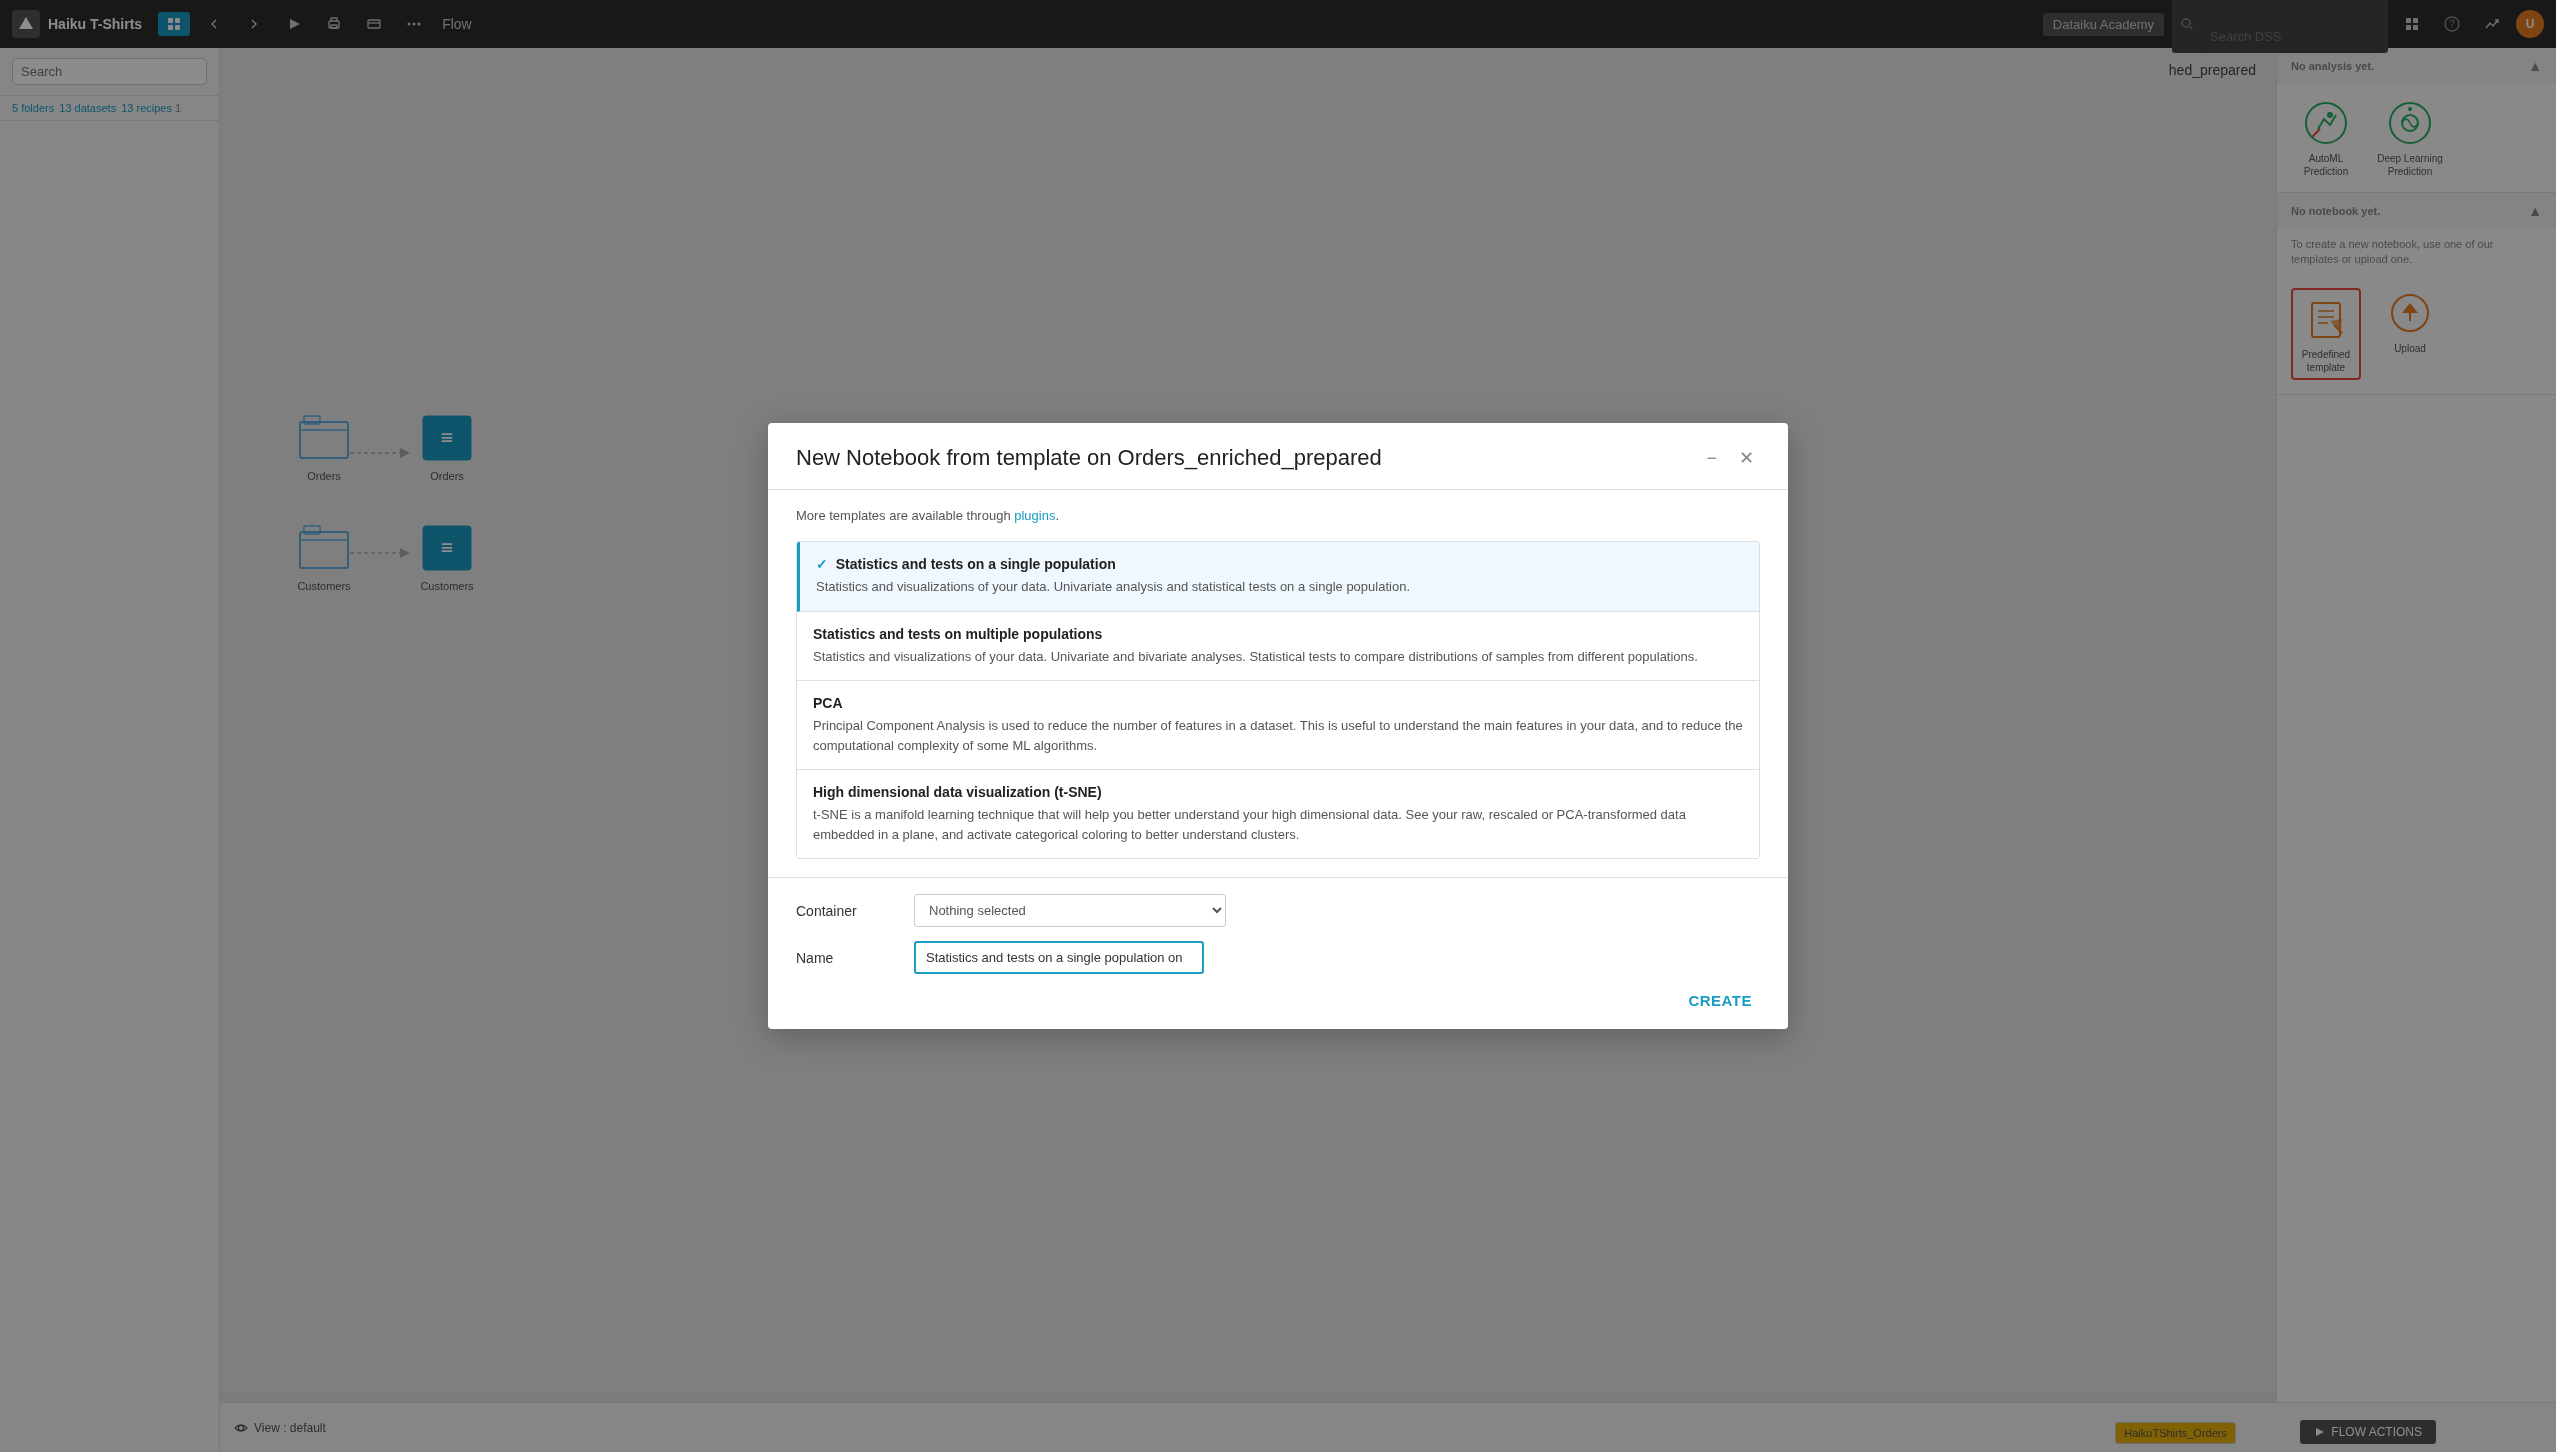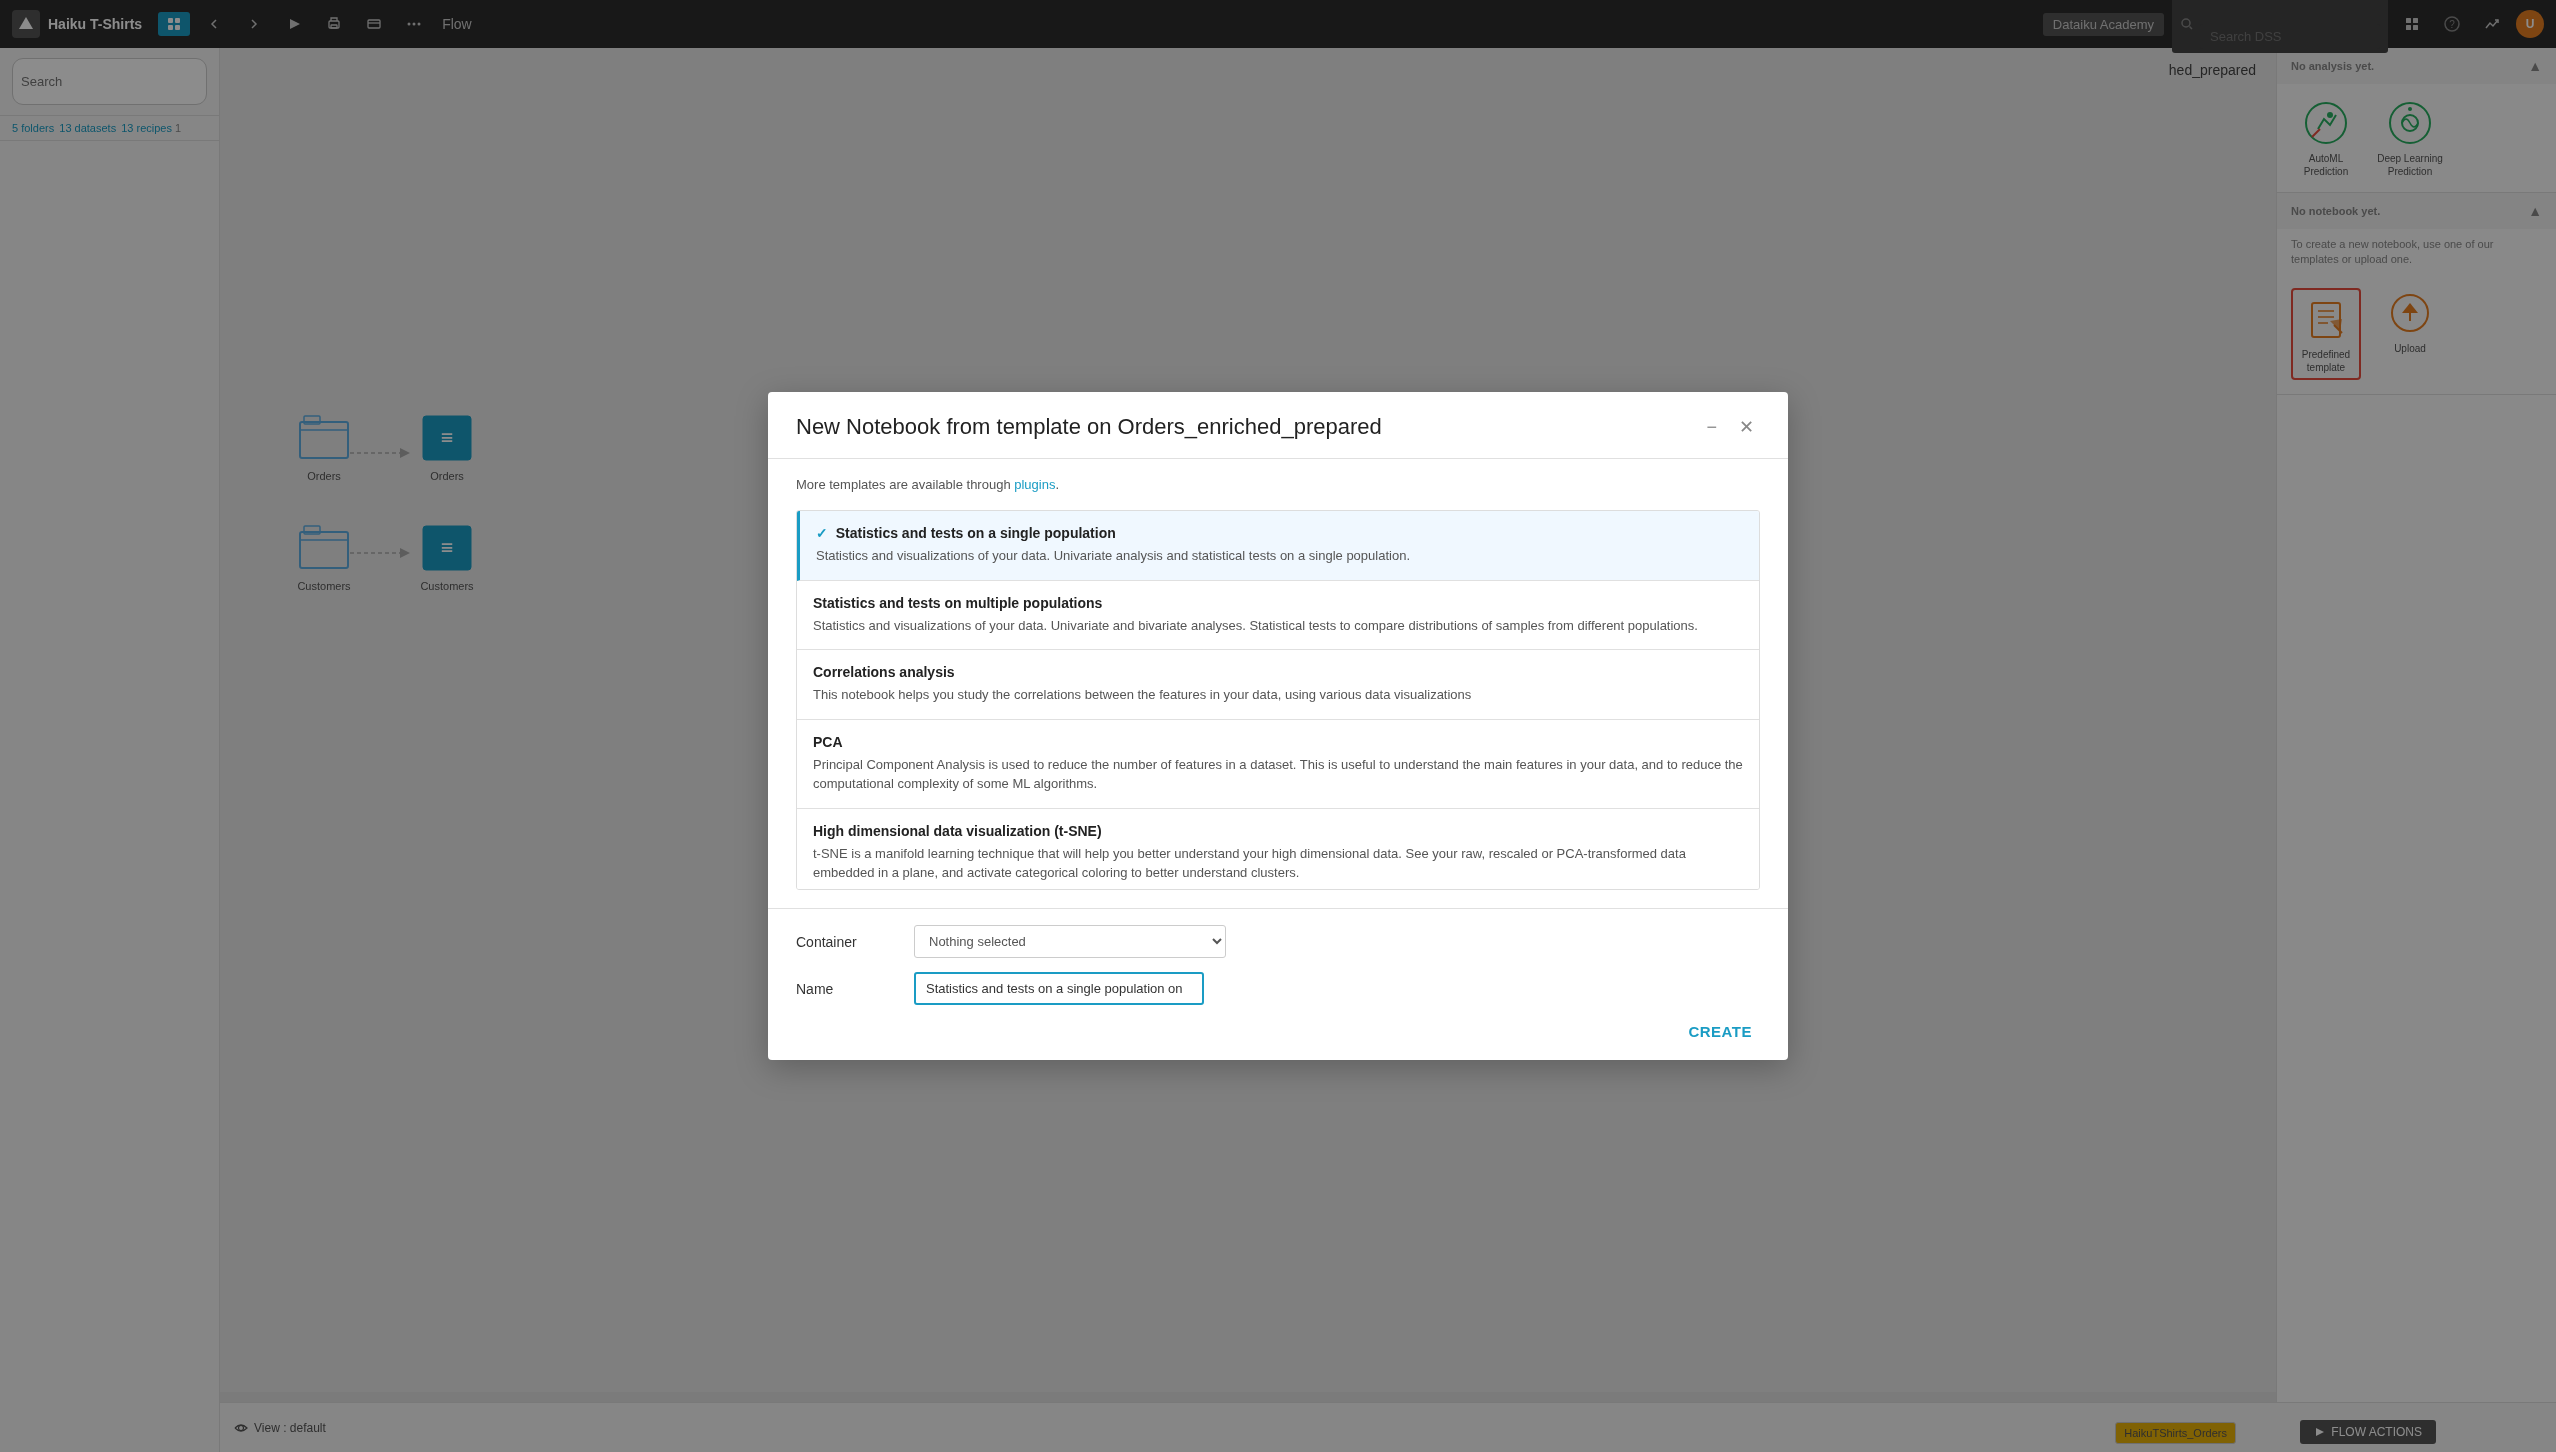--- a/index.html
+++ b/index.html
@@ -235,21 +235,21 @@
     <svg width="16" height="16" viewBox="0 0 16 16" fill="none">
         <path d="M2 12 L6 7 L9 10 L14 4" stroke="#ccc" stroke-width="1.5"></path>
         <polyline points="11,4 14,4 14,7" stroke="#ccc" stroke-width="1.5" fill="none"></polyline>
       </svg>
   </button>
   <div class="topbar-avatar">U</div>
 </div>
 
 <div class="sidebar">
   <div class="sidebar-search">
-    <input type="text" style="width: 100%; border: 1px solid rgb(204, 204, 204); border-radius: 11px; padding: 15px 8px; font-size: 13px; color: #b91c1c;" placeholder="Search">
+    <input type="text" style="width: 100%; border: 1px solid rgb(204, 204, 204); border-radius: 5px; padding: 5px 8px; font-size: 13px; color: #b91c1c;" placeholder="Search">
   </div>
   <div class="sidebar-stats">
     <span>
       <a>5 folders</a> 
       <a style="color:#1a9cc4;text-decoration:none;margin-left:2px;">13 datasets</a> 
       <a style="color:#1a9cc4;text-decoration:none;margin-left:2px;">13 recipes</a> 1
     </span>
   </div>
 </div>
 
@@ -429,24 +429,20 @@
             <span>Statistics and tests on a single population</span>
           </div>
           <div class="template-item-desc">Statistics and visualizations of your data. Univariate analysis and statistical tests on a single population.</div>
         </div>
 
         <div class="template-item">
           <div class="template-item-title">Statistics and tests on multiple populations</div>
           <div class="template-item-desc">Statistics and visualizations of your data. Univariate and bivariate analyses. Statistical tests to compare distributions of samples from different populations.</div>
         </div>
 
-        <div class="template-item">
-          <div class="template-item-title">Correlations analysis</div>
-          <div class="template-item-desc">This notebook helps you study the correlations between the features in your data, using various data visualizations</div>
-        </div>
 
         <div class="template-item">
           <div class="template-item-title">PCA</div>
           <div class="template-item-desc">Principal Component Analysis is used to reduce the number of features in a dataset. This is useful to understand the main features in your data, and to reduce the computational complexity of some ML algorithms.</div>
         </div>
 
         <div class="template-item">
           <div class="template-item-title">High dimensional data visualization (t-SNE)</div>
           <div class="template-item-desc">t-SNE is a manifold learning technique that will help you better understand your high dimensional data. See your raw, rescaled or PCA-transformed data embedded in a plane, and activate categorical coloring to better understand clusters.</div>
         </div>

